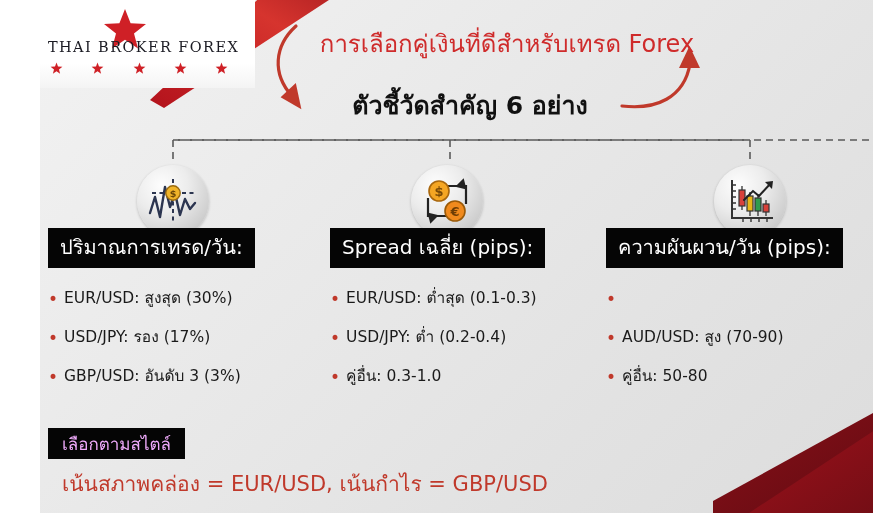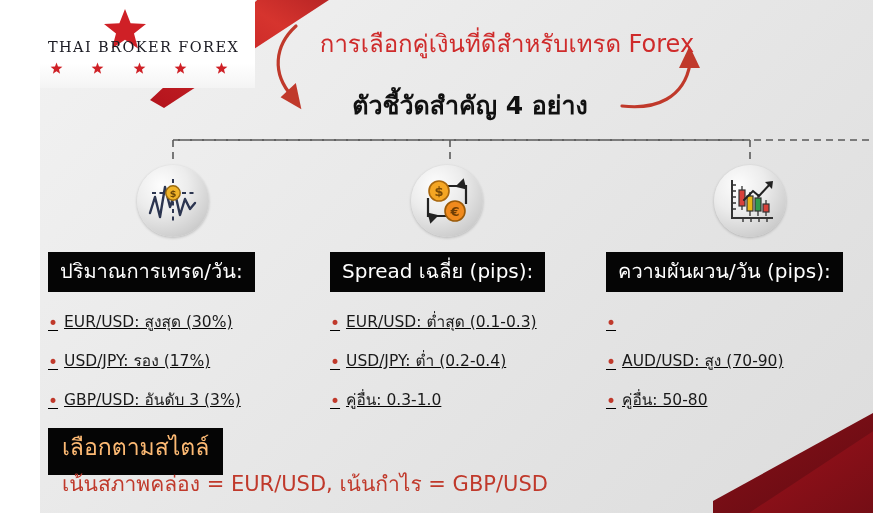--- a/index.html
+++ b/index.html
@@ -61,21 +61,21 @@
   .icon-circle{
     position:absolute;width:72px;height:72px;border-radius:50%;
     background:radial-gradient(circle at 34% 28%,#fdfdfd 0%,#ececec 38%,#cfcfcf 74%,#b4b4b4 100%);
     box-shadow:0 1px 3px rgba(0,0,0,.22);
     display:flex;align-items:center;justify-content:center;
   }
   #ic1{left:97px;top:2px;}
   #ic2{left:371px;top:2px;}
   #ic3{left:674px;top:2px;}
   
-  .col{position:absolute;top:252px;z-index:3;text-decoration:underline;}
+  .col{position:absolute;top:228px;z-index:3;}
   #col1{left:8px;width:268px;}
   #col2{left:290px;width:245px;}
   #col3{left:566px;width:285px;}
   .col-head{
     background:#050505;color:#fff;
     font-size:20px;line-height:1;
     padding:9px 12px 11px 12px;
     white-space:nowrap;
     display:inline-block;
   }
@@ -87,23 +87,23 @@
     white-space:nowrap;
   }
   .col-list li:first-child{margin-top:22px;}
   .bullet{
     color:#c0392b;font-size:17px;line-height:1;
     margin-right:6px;margin-top:1px;flex:0 0 auto;
   }
   
   .footer-head{
     position:absolute;left:8px;top:428px;z-index:3;
-    background:#050505;color:#fdba74;
-    font-size:23px;line-height:1;
-    padding:8px 14px 16px 14px;white-space:nowrap;
+    background:#050505;color:#f0abfc;
+    font-size:17px;line-height:1;
+    padding:8px 14px 6px 14px;white-space:nowrap;
     display:inline-block;
   }
   .footer-note{
     position:absolute;left:22px;top:467px;z-index:3;
     font-size:21px;color:#c0392b;white-space:nowrap;
     font-family:"DejaVu Sans","Liberation Sans",sans-serif;
   }
 </style>
 </head>
 <body>
@@ -141,21 +141,21 @@
       <svg width="13" height="13" viewBox="0 0 13 13">
           <polygon points="6.5,0.5 8,4.6 12.4,4.8 9,7.5 10.1,11.8 6.5,9.3 2.9,11.8 4,7.5 0.6,4.8 5,4.6" fill="#cf2026"></polygon>
         </svg>
       <svg width="13" height="13" viewBox="0 0 13 13">
           <polygon points="6.5,0.5 8,4.6 12.4,4.8 9,7.5 10.1,11.8 6.5,9.3 2.9,11.8 4,7.5 0.6,4.8 5,4.6" fill="#cf2026"></polygon>
         </svg>
     </div>
   </div>
 
   <div class="title-main">การเลือกคู่เงินที่ดีสำหรับเทรด Forex</div>
-  <div class="title-sub">ตัวชี้วัดสำคัญ 4 อย่าง</div>
+  <div class="title-sub">ตัวชี้วัดสำคัญ 6 อย่าง</div>
 
   <svg class="arrow-svg" style="left:228px;top:22px;" width="70" height="95" viewBox="0 0 70 95">
     <path d="M28 4 C6 24, 4 52, 24 74" stroke="#c0392b" stroke-width="3.2" fill="none" stroke-linecap="round"></path>
     <polygon points="20,62 38,82 14,82" fill="#c0392b" transform="rotate(30 26 76)"></polygon>
   </svg>
 
   <svg class="arrow-svg" style="left:578px;top:44px;" width="90" height="70" viewBox="0 0 90 70">
     <path d="M4 62 C38 66, 66 54, 72 20" stroke="#c0392b" stroke-width="3.2" fill="none" stroke-linecap="round"></path>
     <polygon points="61,24 82,24 71.5,2" fill="#c0392b"></polygon>
   </svg>

